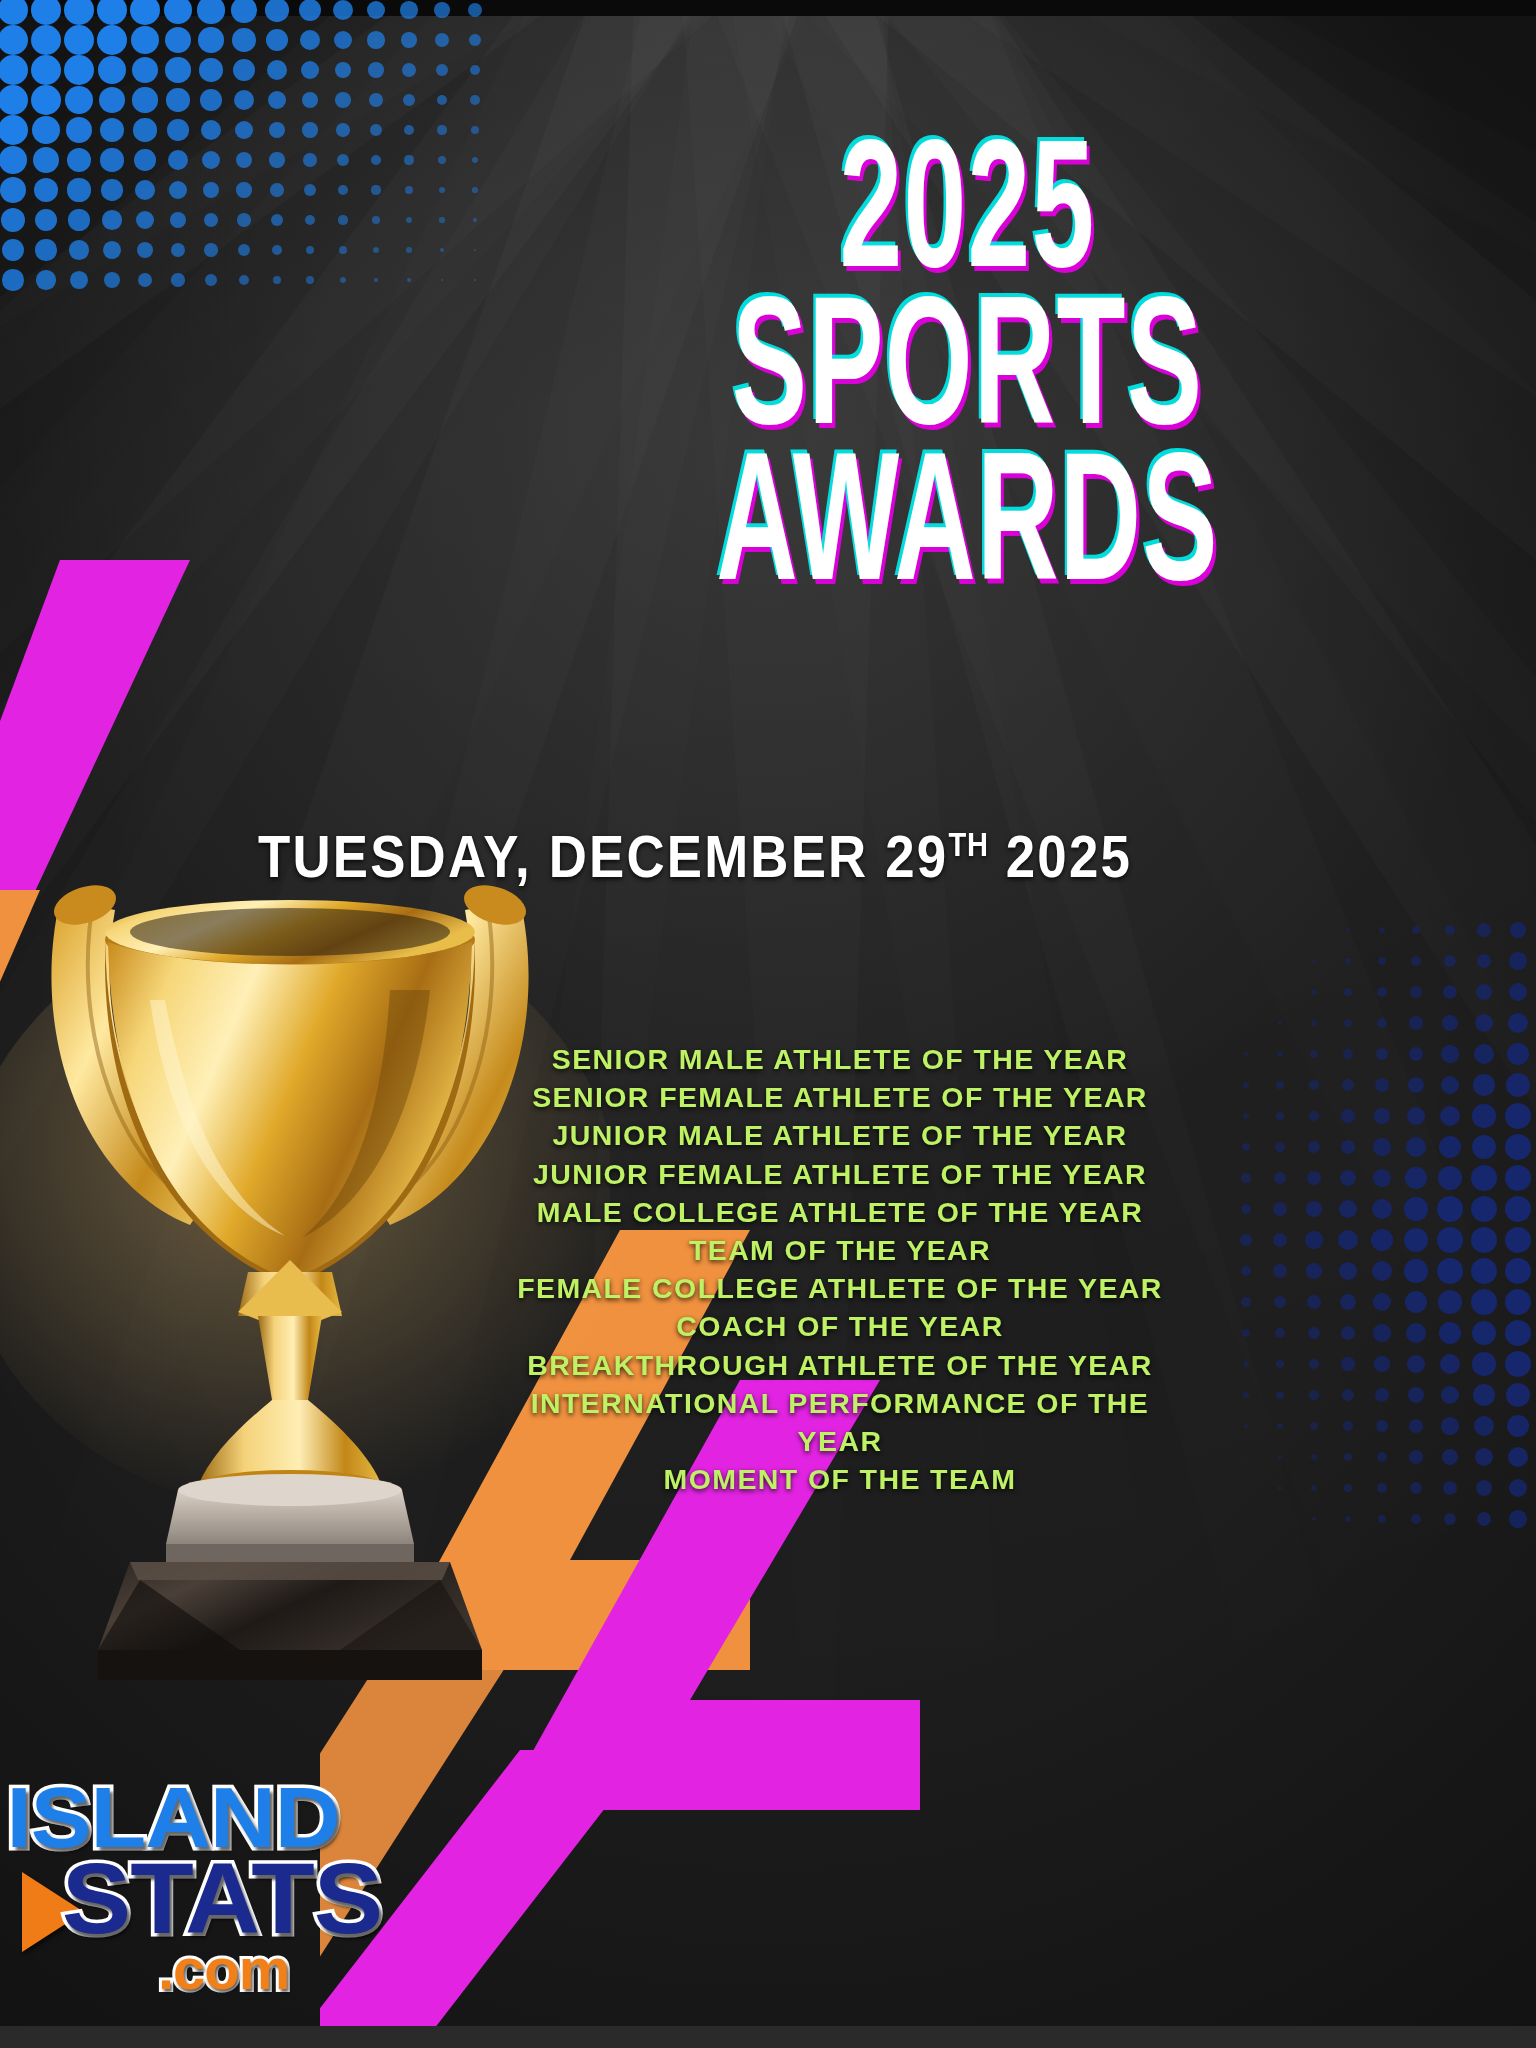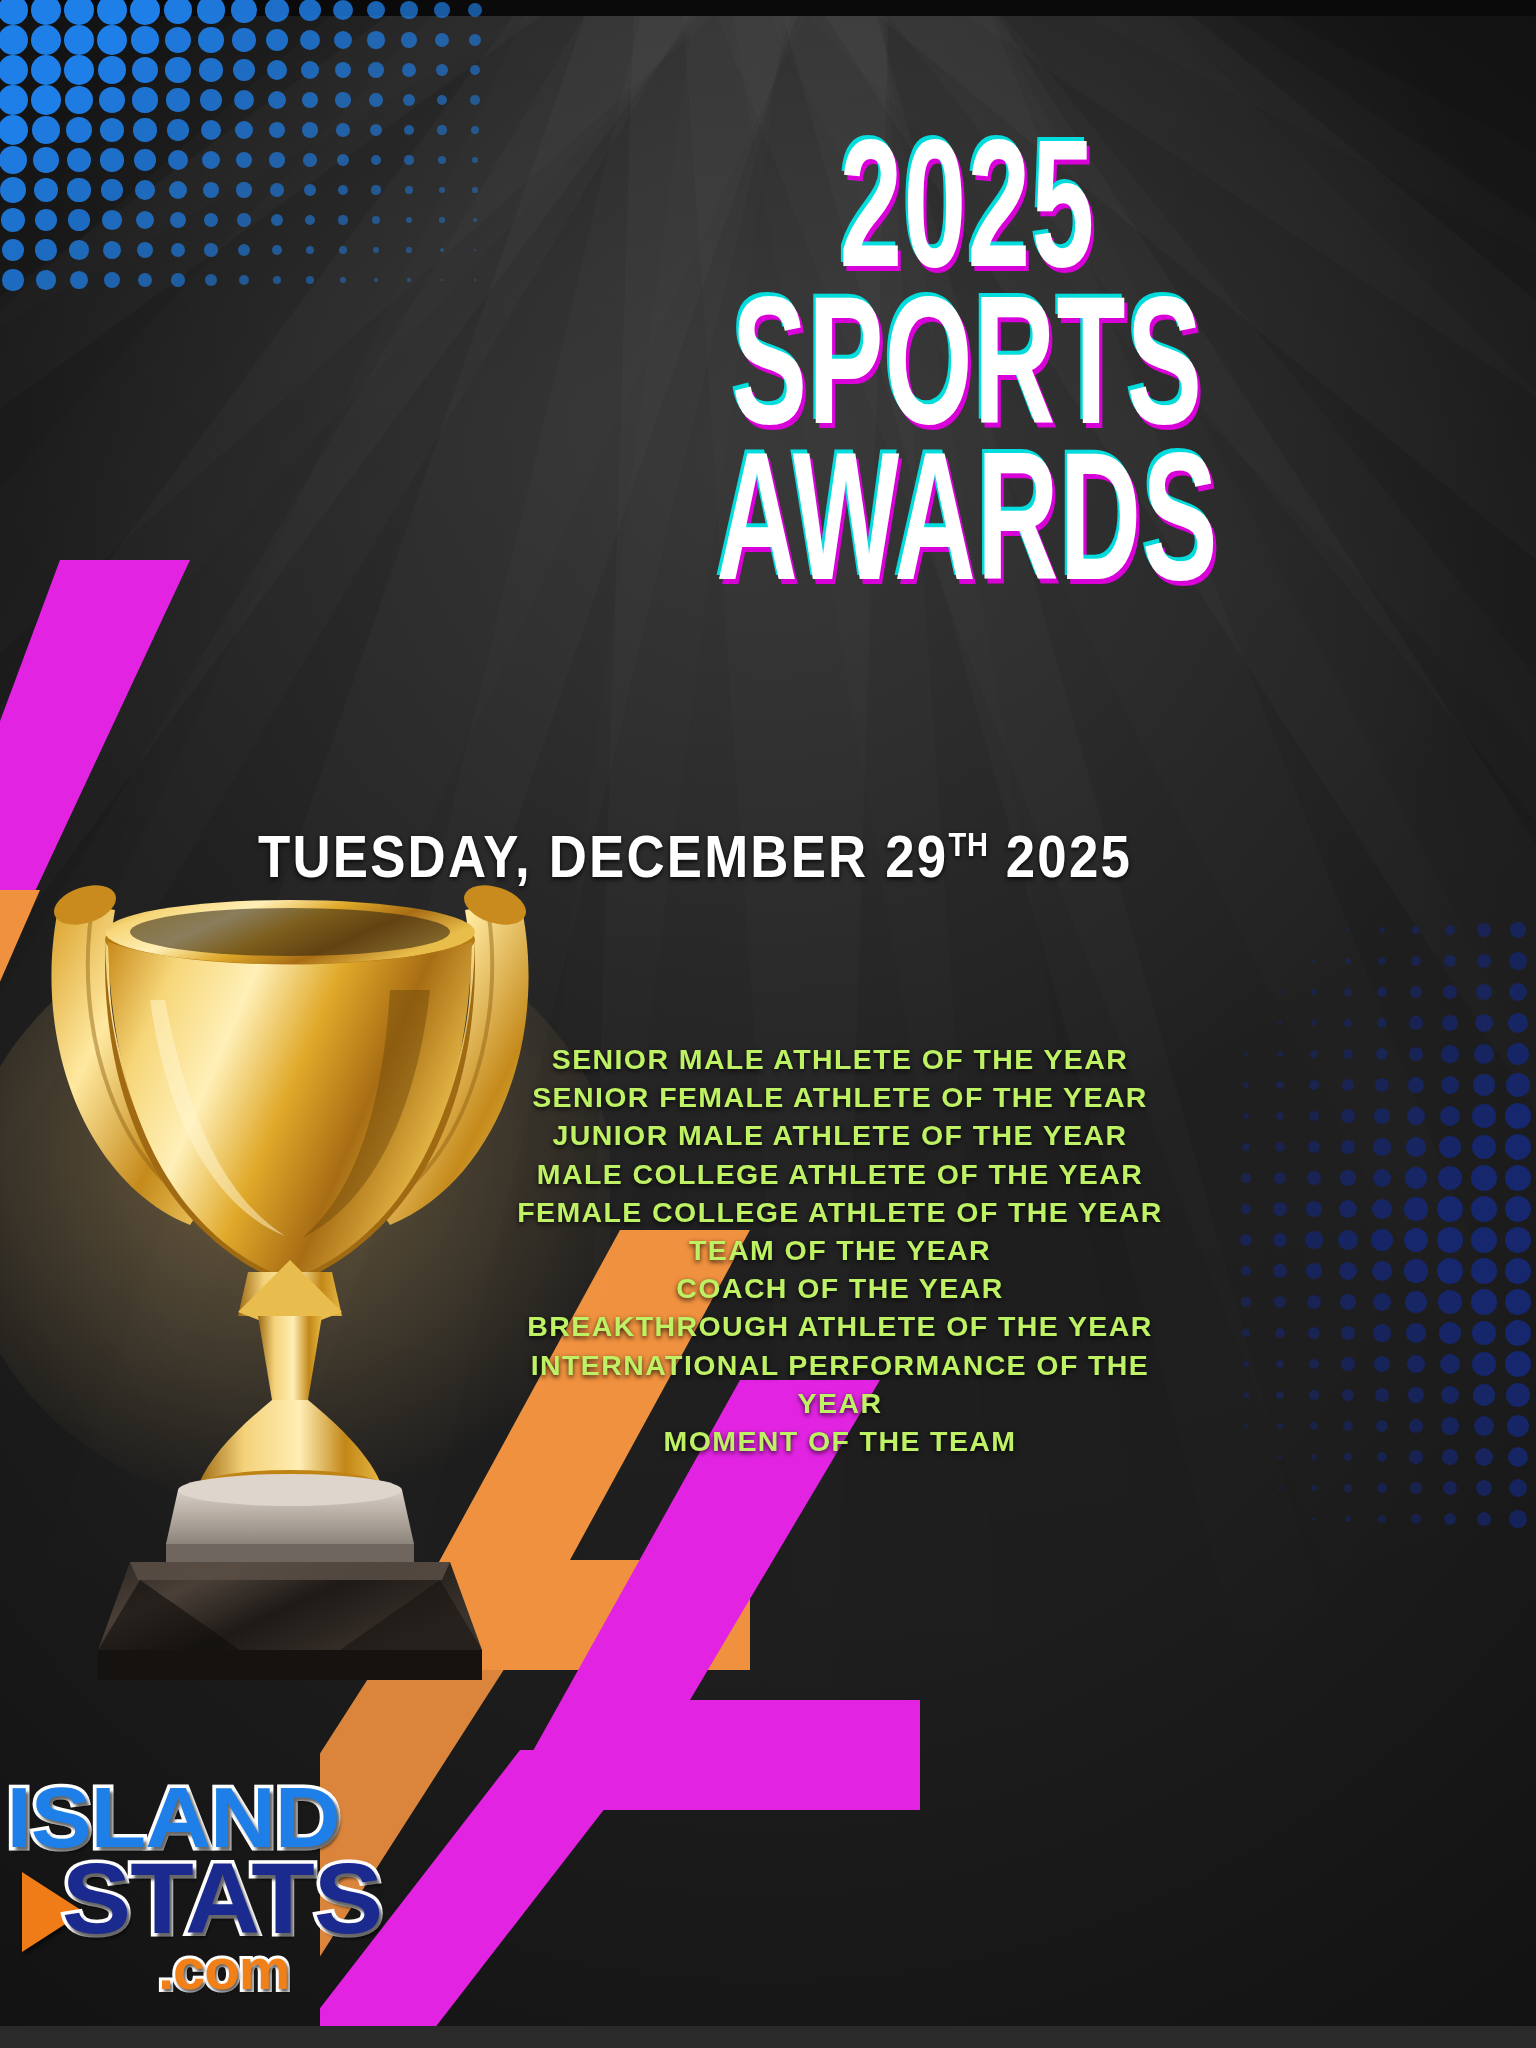--- a/index.html
+++ b/index.html
@@ -597,23 +597,24 @@
   </div>
 
   <div class="date-line">
     <span>TUESDAY, DECEMBER 29</span><sup>TH</sup> <span>2025</span>
   </div>
 
   <div class="awards" id="awards-list">
       <div class="award">SENIOR MALE ATHLETE OF THE YEAR</div>
       <div class="award">SENIOR FEMALE ATHLETE OF THE YEAR</div>
       <div class="award">JUNIOR MALE ATHLETE OF THE YEAR</div>
+      <div class="award">JUNIOR FEMALE ATHLETE OF THE YEAR</div>
       <div class="award">MALE COLLEGE ATHLETE OF THE YEAR</div>
+      <div class="award">TEAM OF THE YEAR</div>
       <div class="award">FEMALE COLLEGE ATHLETE OF THE YEAR</div>
-      <div class="award">TEAM OF THE YEAR</div>
       <div class="award">COACH OF THE YEAR</div>
       <div class="award">BREAKTHROUGH ATHLETE OF THE YEAR</div>
       <div class="award">INTERNATIONAL PERFORMANCE OF THE YEAR</div>
       <div class="award">MOMENT OF THE TEAM</div>
     </div>
 
 
   <div class="logo">
     <div class="l1">ISLAND</div>
     <div class="play"></div>

